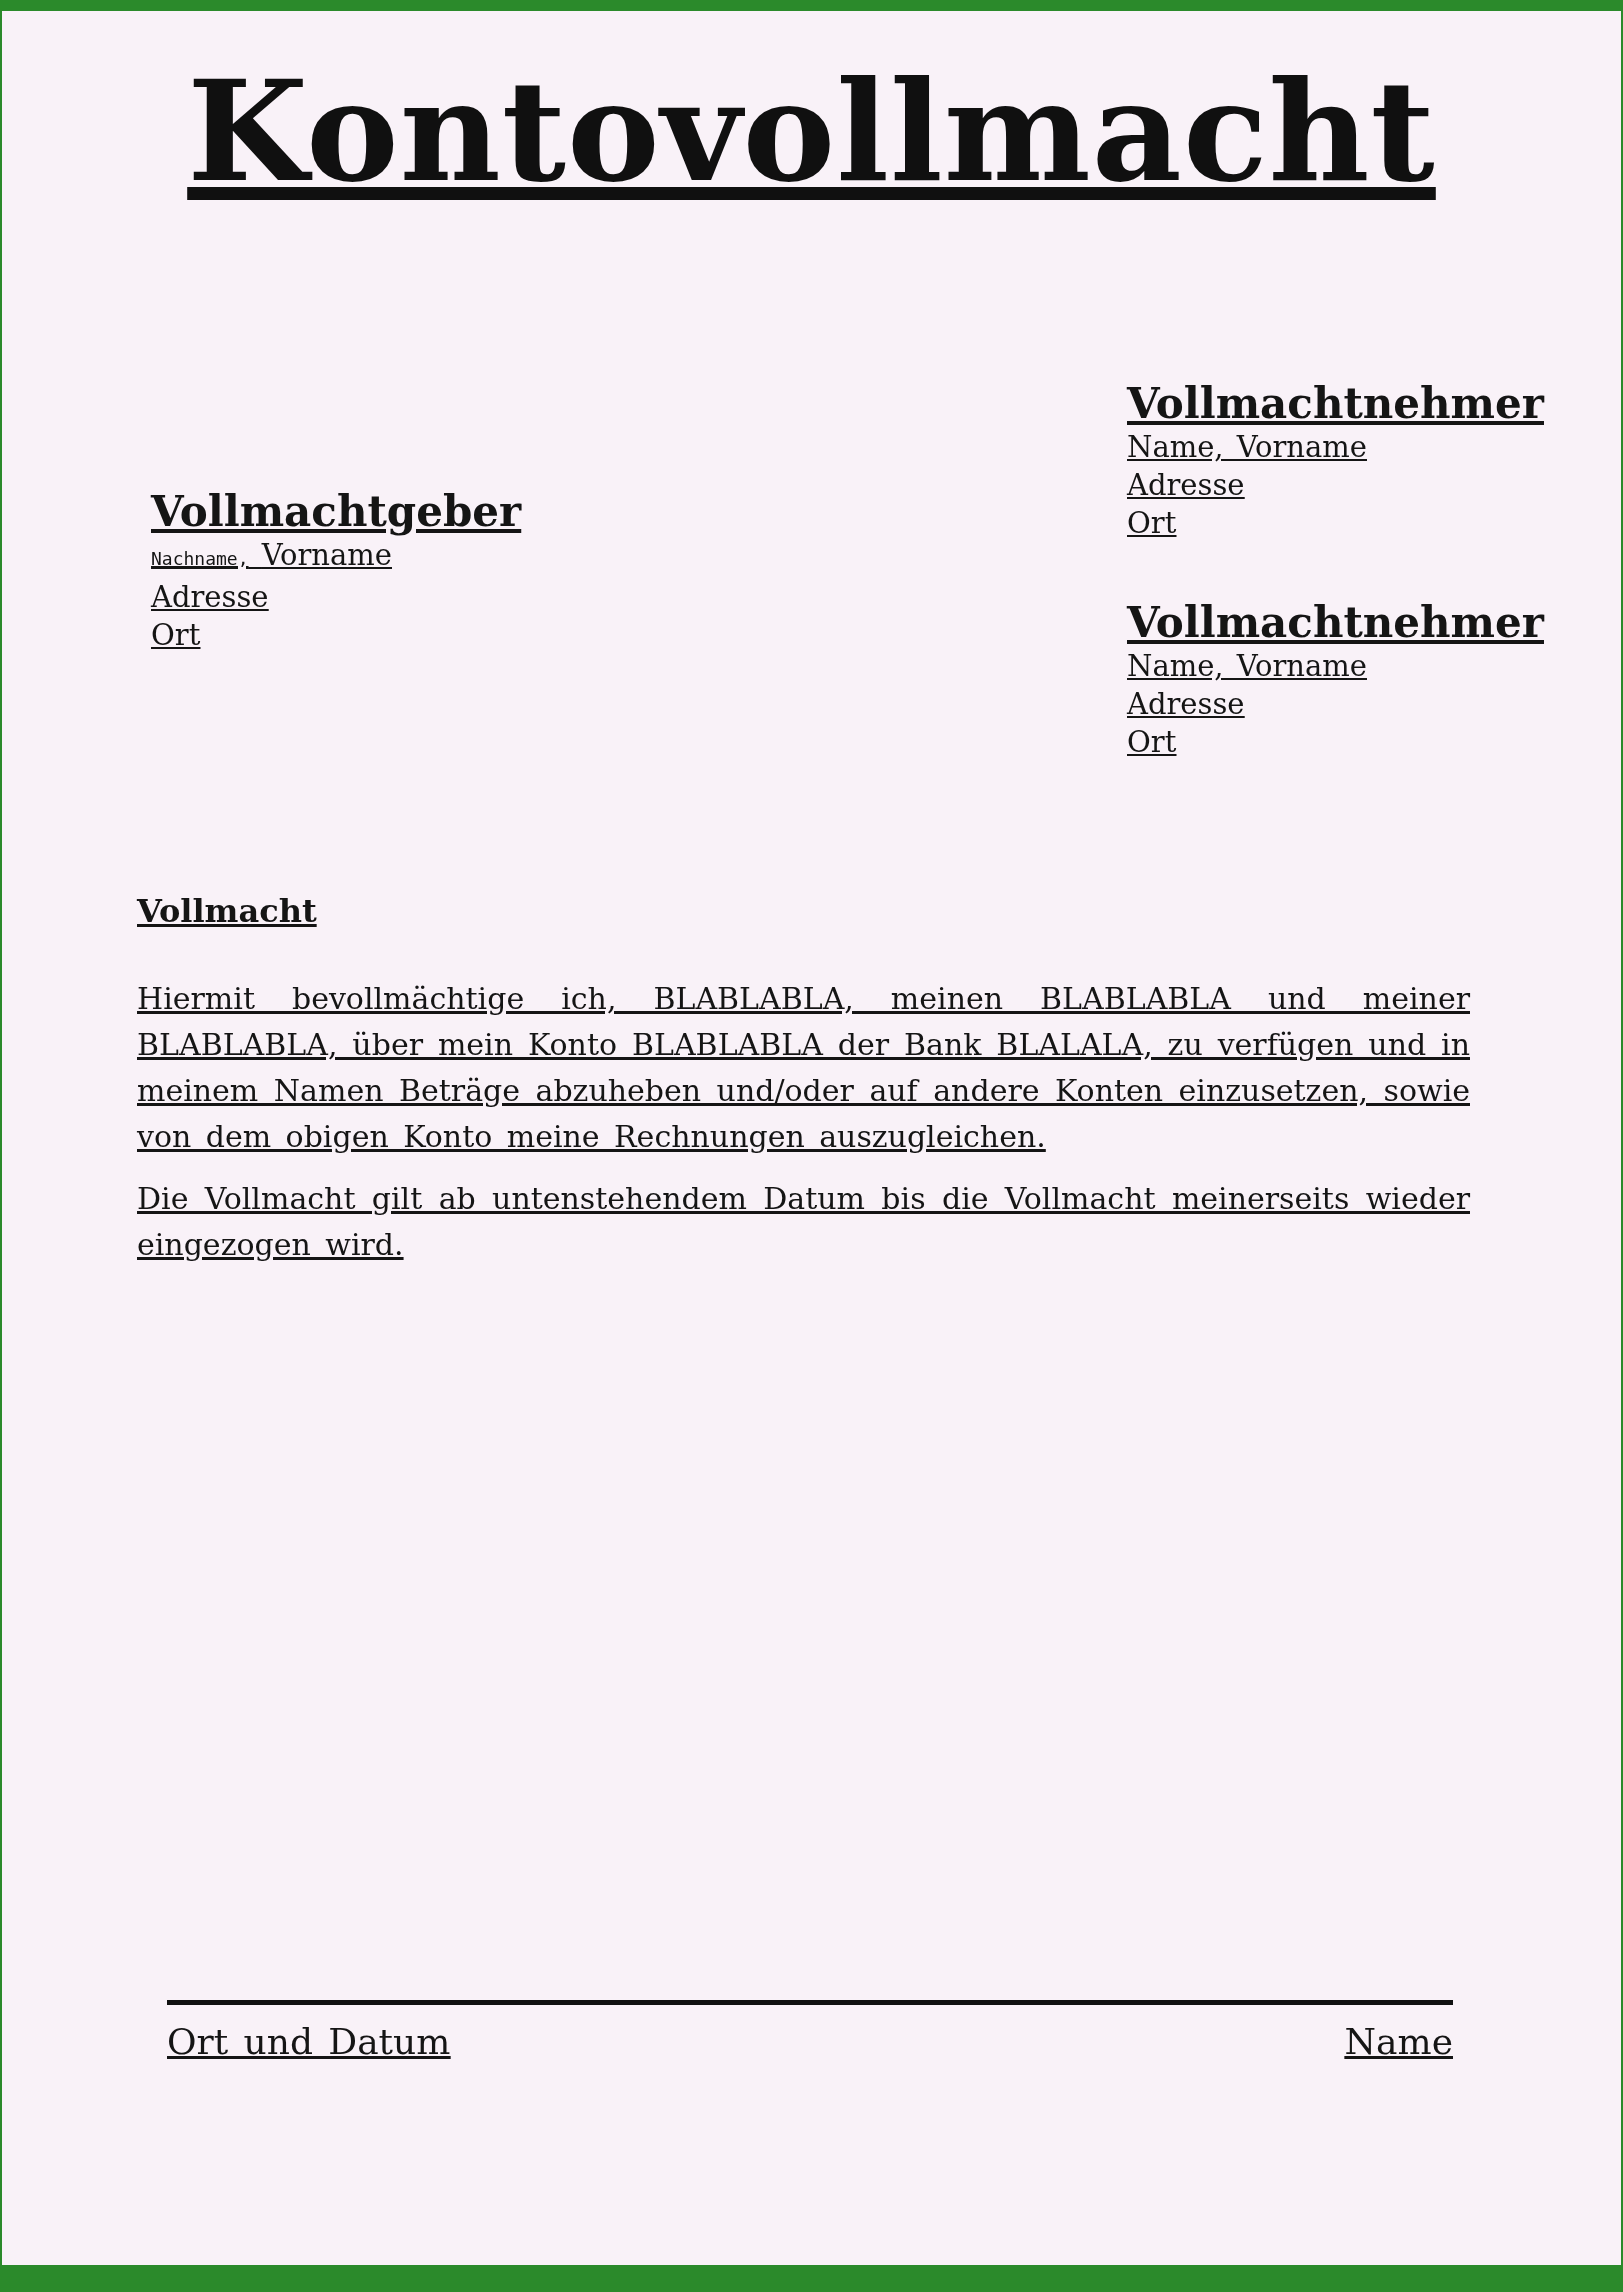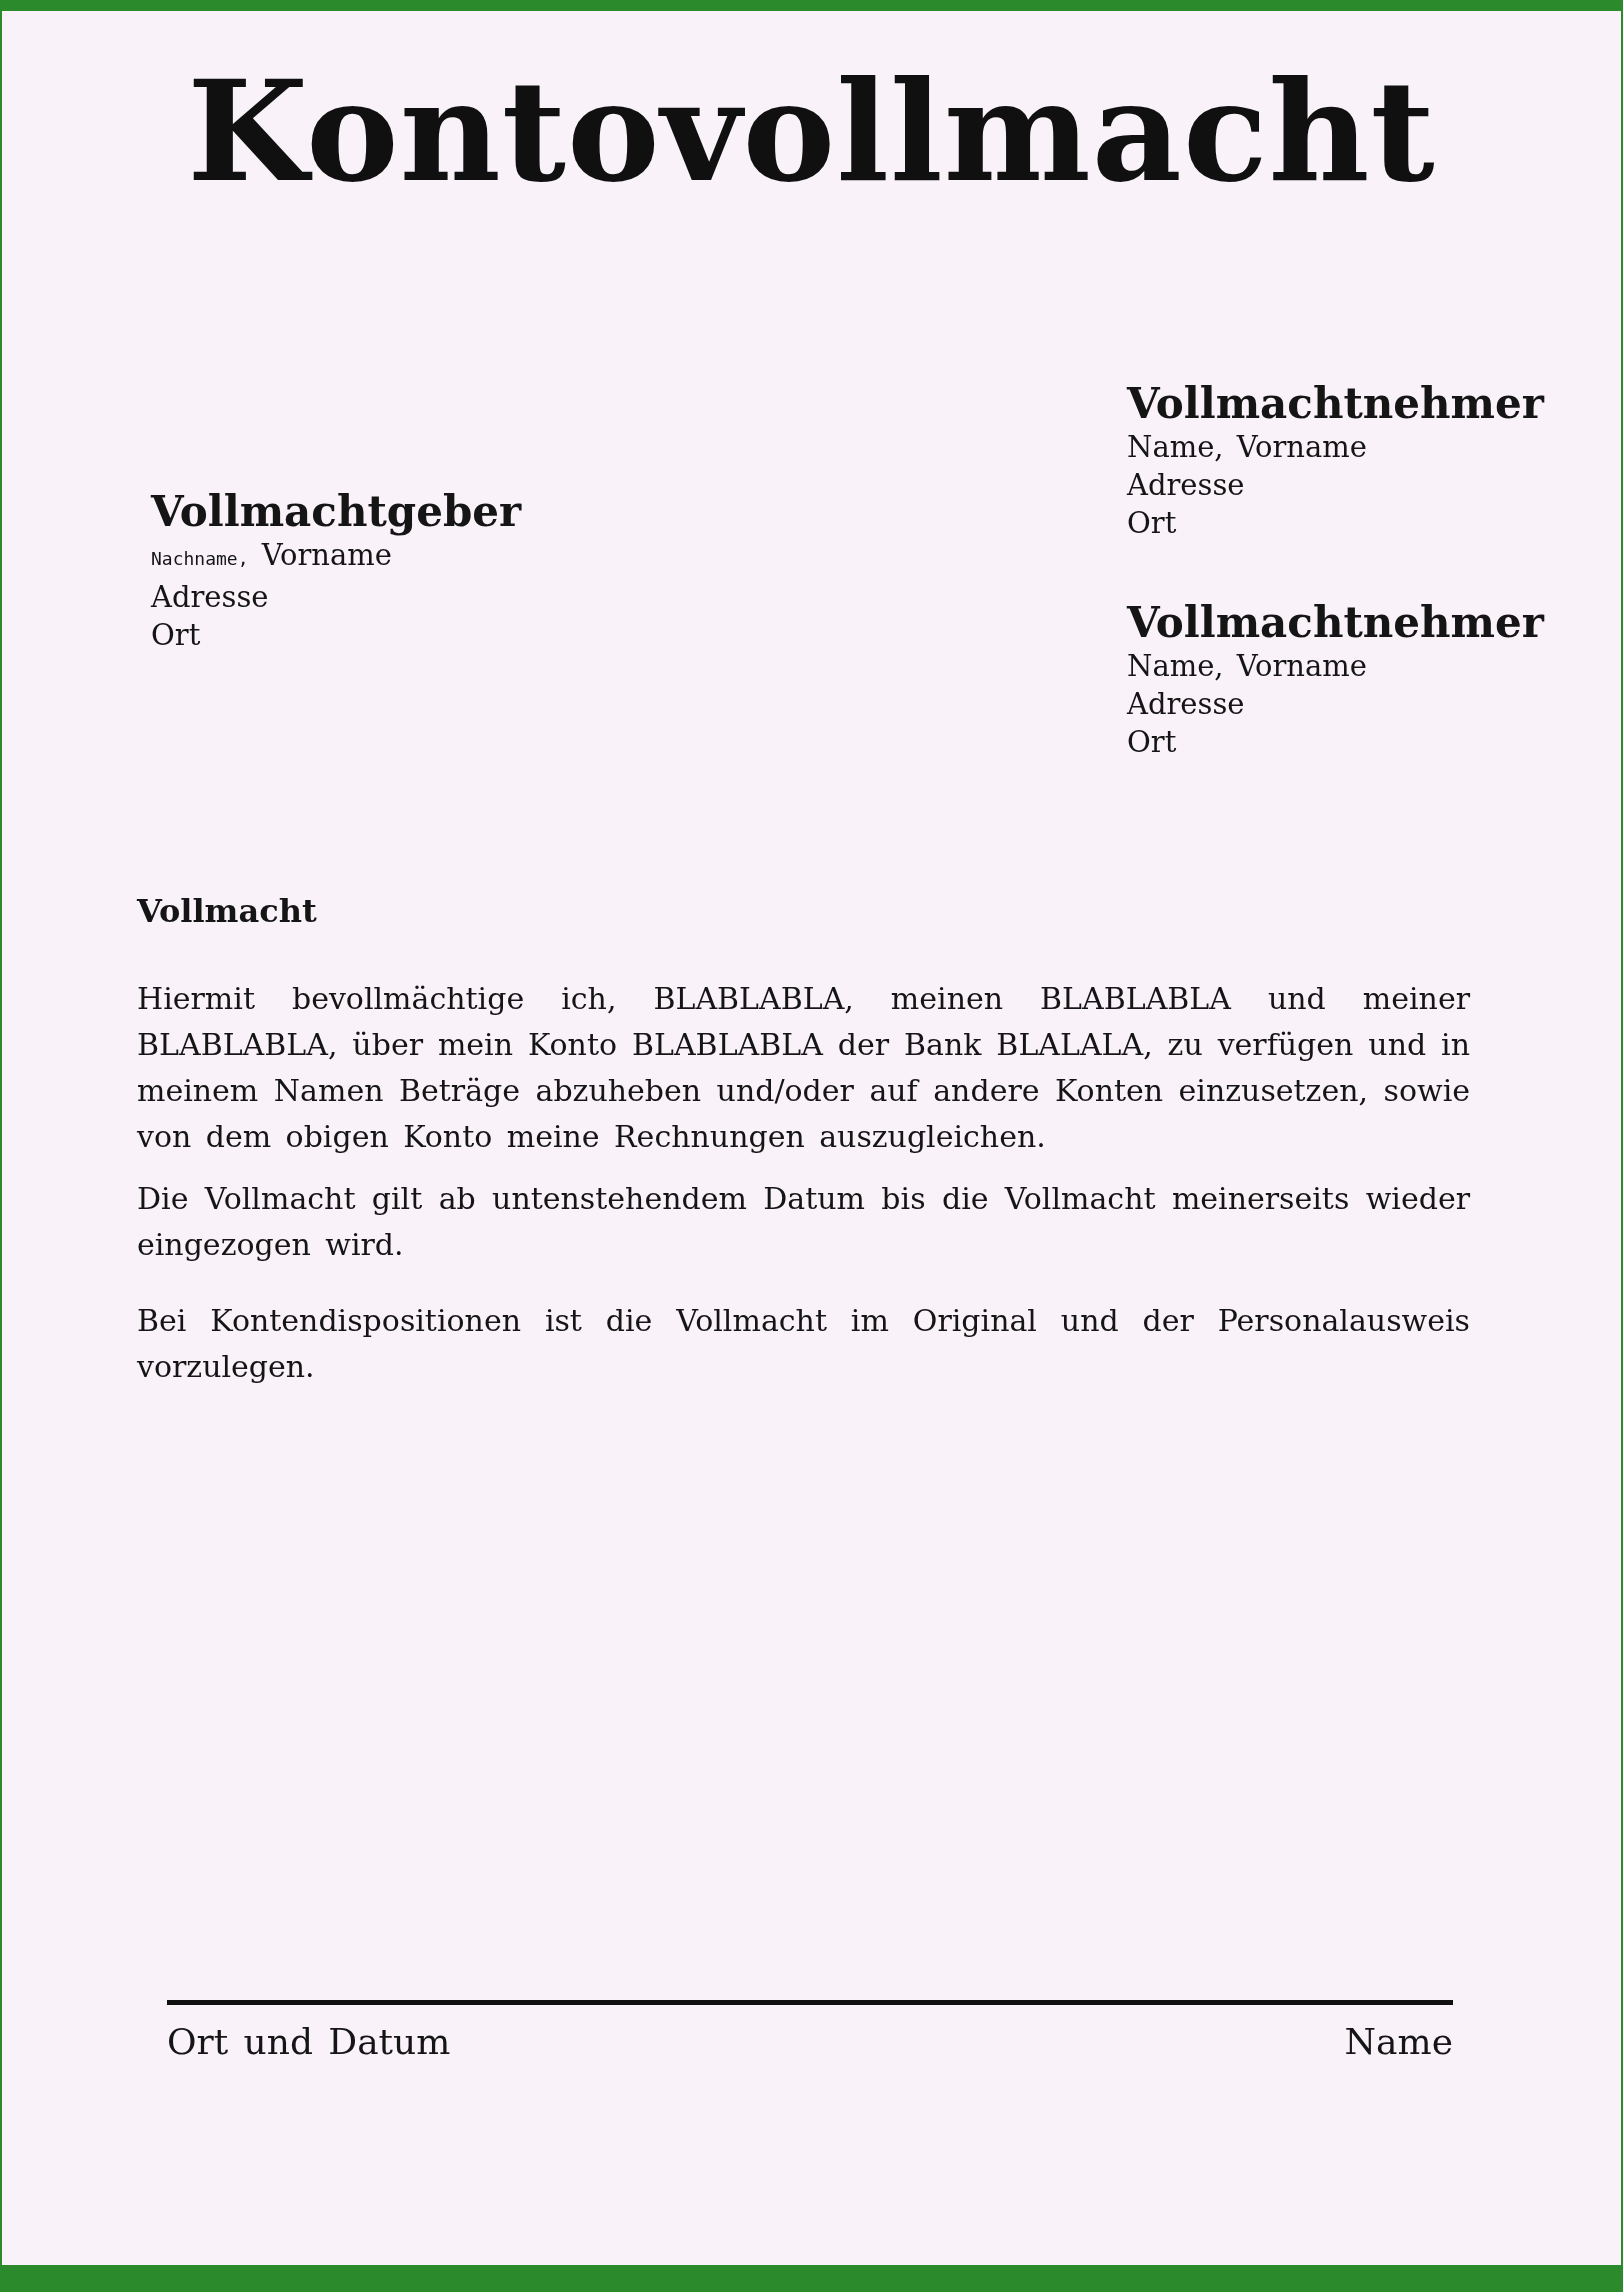--- a/index.html
+++ b/index.html
@@ -1,15 +1,15 @@
 <!DOCTYPE html>
 <html><head>
 <meta charset="utf-8">
 <style>
-  * { margin: 0; padding: 0; box-sizing: border-box; }
+  * { margin: 0; padding: 0; box-sizing: border-box; text-decoration: underline; }
   html, body { background: #ffffff; }
   body { width: 1623px; }
 
   .page {
     position: relative;
     width: 1623px;
     height: 2293px;
     background: #f9f2f8;
     border-left: 2.9px solid #2b8a2b;
     border-right: 2.9px solid #2b8a2b;
@@ -119,21 +119,20 @@
     <div class="addr-heading">Vollmachtnehmer</div>
     <div>Name, Vorname</div>
     <div>Adresse</div>
     <div>Ort</div>
   </div>
 
   <div class="section-heading" style="top:892px; left:135px;">Vollmacht</div>
 
   <p class="para" style="top:976px;">Hiermit bevollmächtige ich, BLABLABLA, meinen BLABLABLA und meiner BLABLABLA, über mein Konto BLABLABLA der Bank BLALALA, zu verfügen und in meinem Namen Beträge abzuheben und/oder auf andere Konten einzusetzen, sowie von dem obigen Konto meine Rechnungen auszugleichen.</p>
   <p class="para" style="top:1176px;">Die Vollmacht gilt ab untenstehendem Datum bis die Vollmacht meinerseits wieder eingezogen wird.</p>
-  <p class="para" style="top:1298px;">Bei Kontendispositionen ist die Vollmacht im Original und der Personalausweis vorzulegen.</p>
 
 
   <div class="sig-line" style="top:2000px; left:165px; width:1286px;"></div>
 
   <div class="sig-footer" style="top:2021px; left:165px; width:1286px;">
     <span>Ort und Datum</span>
     <span>Name</span>
   </div>
 
   <div class="bar-bottom"></div>

